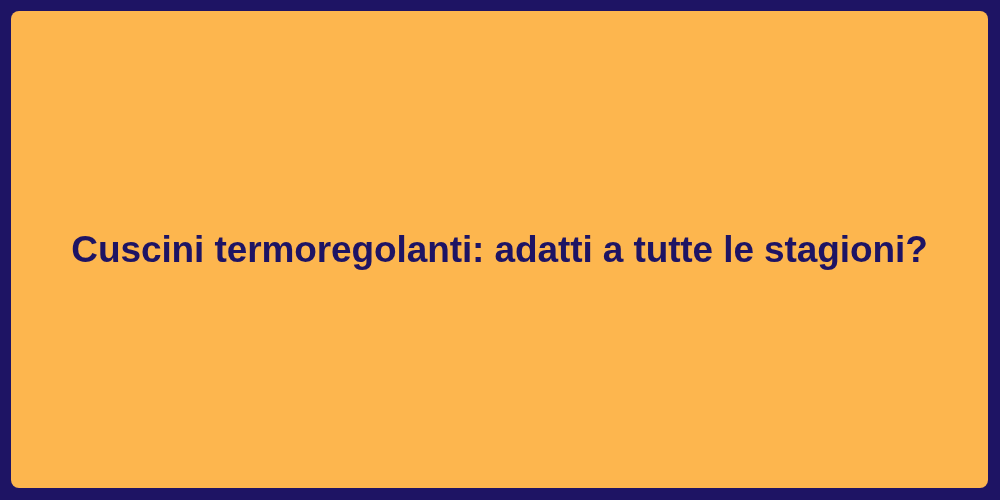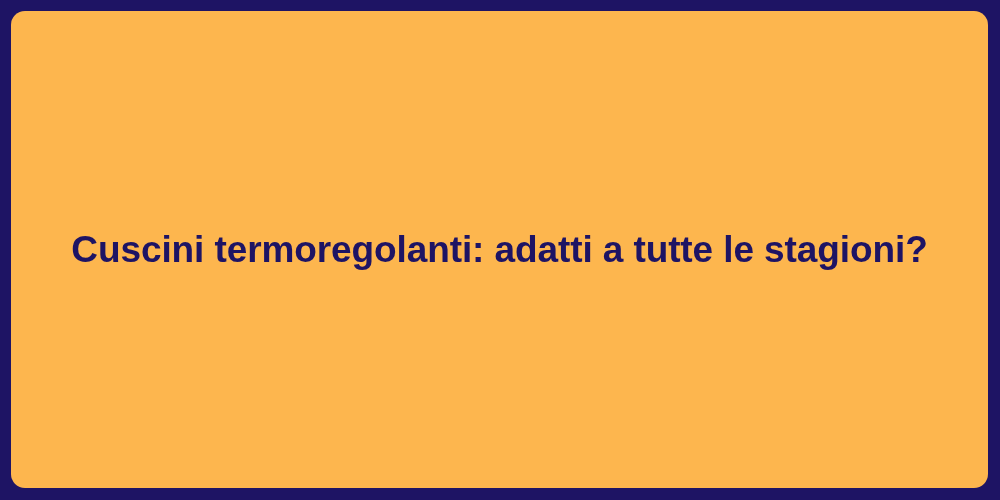--- a/index.html
+++ b/index.html
@@ -26,21 +26,21 @@
   }
 
   
   .card {
     position: absolute;
     left: 11px;
     top: 11px;
     right: 12px;
     bottom: 12px;
     background: #fdb64e;
-    border-radius: 14px;
+    border-radius: 8px;
     display: flex;
     align-items: center;
     justify-content: center;
     box-sizing: border-box;
     overflow: hidden;
   }
 
   .card-inner {
     width: 100%;
     padding: 0 40px;

